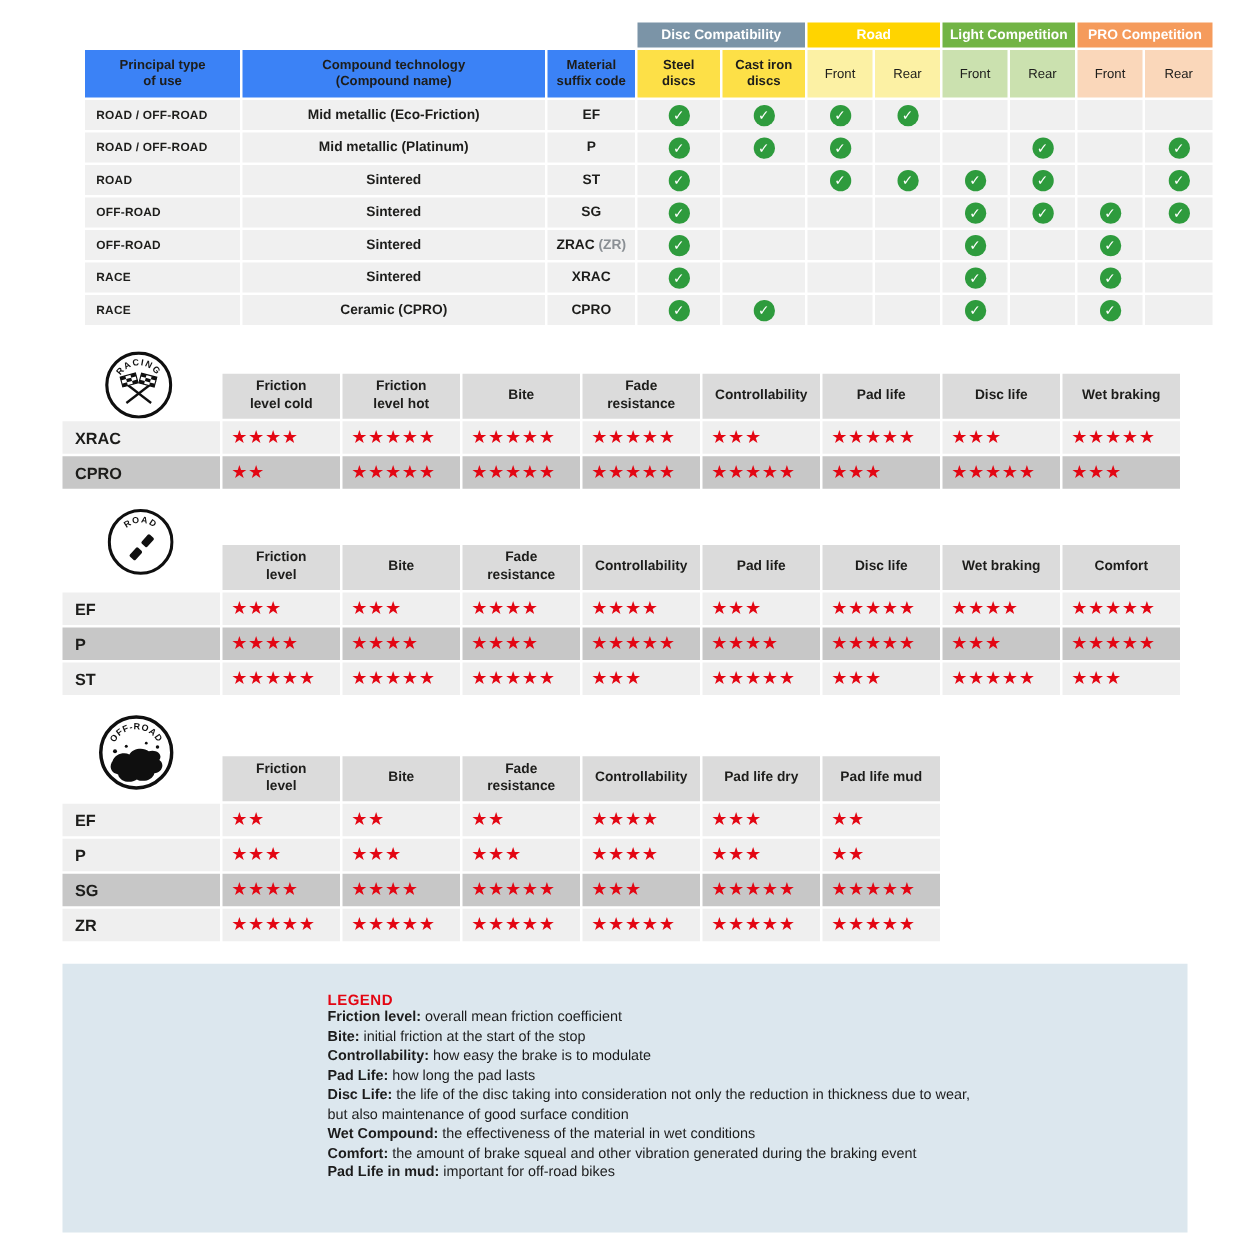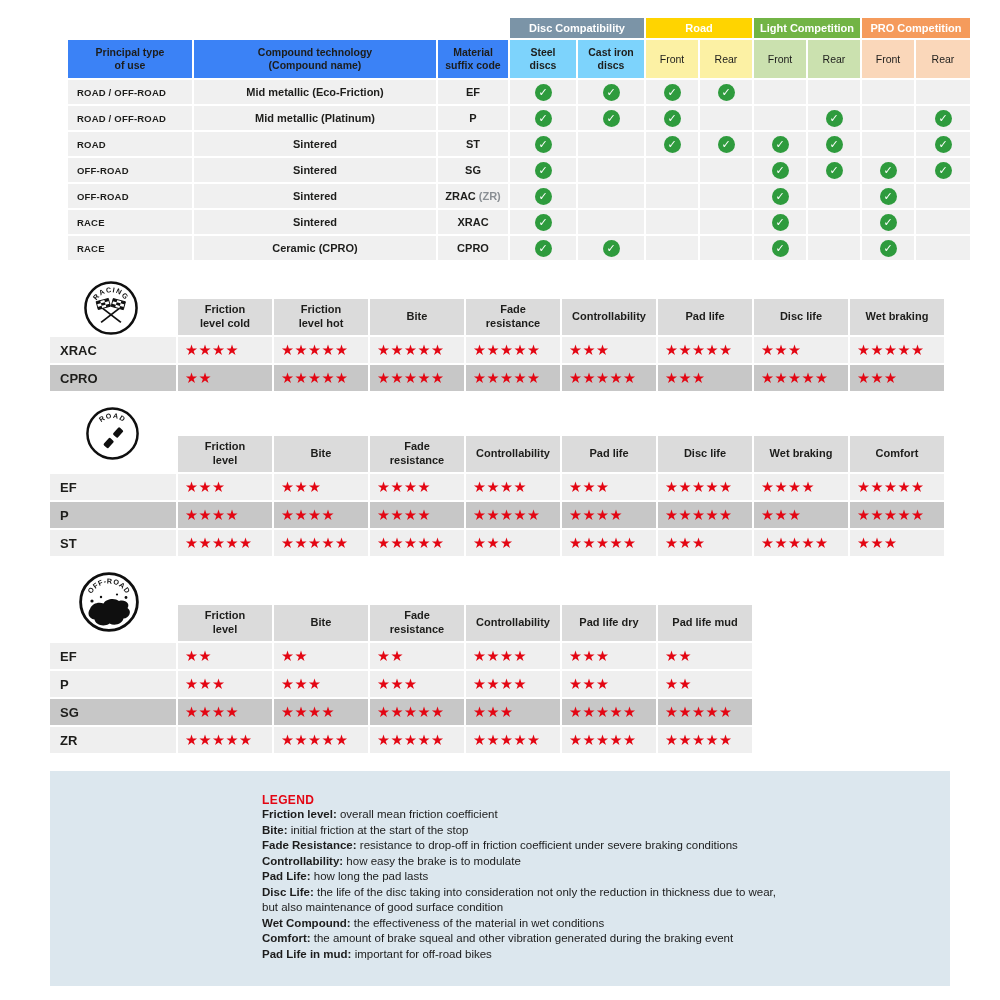--- a/index.html
+++ b/index.html
@@ -11,21 +11,21 @@
   .compat { position:absolute; left:68px; top:18px; display:grid;
     grid-template-columns:124px 242px 70px 66px 66px 52px 52px 52px 52px 52px 54px;
     grid-template-rows:20px 38px repeat(7,24px); gap:2px; }
   .cg { display:flex; align-items:center; justify-content:center;
     color:#fff; font-weight:bold; font-size:11px; }
   .cg-disc { background:#7B94A7; } .cg-road { background:#FFD400; }
   .cg-light { background:#72B445; } .cg-pro { background:#F59B5C; }
   .cg-spacer { background:transparent; }
   .ch { background:#3b82f6; display:flex; align-items:center; justify-content:center;
     text-align:center; font-weight:bold; font-size:10.5px; line-height:1.2; white-space:pre-line; }
-  .ch-disc { background:#7dd3fc; }
+  .ch-disc { background:#fde047; }
   .ch-road { background:#FCF1A4; font-weight:normal; }
   .ch-light { background:#CBE1AF; font-weight:normal; }
   .ch-pro { background:#FAD7BA; font-weight:normal; }
   .cd { background:#F0F0F0; display:flex; align-items:center; justify-content:center; font-size:11px; }
   .cd.use { justify-content:flex-start; padding-left:9px; font-weight:bold; font-size:9.5px; letter-spacing:.2px; }
   .cd.tech { font-weight:bold; }
   .cd.code { font-weight:bold; }
   .code-note { color:#8a8f94; font-weight:bold; margin-left:3px; }
   .chk { width:17px; height:17px; border-radius:50%; background:#2E9B3D; color:#fff;
     display:flex; align-items:center; justify-content:center; font-size:11px; font-weight:bold; }
@@ -406,21 +406,20 @@
       <div class="rs shade-light">★★★★★</div>
       <div class="rs shade-light">★★★★★</div>
     </div>
 
   <div class="legend">
     <div class="legend-content">
       <div class="legend-title">LEGEND</div>
       <div id="legend-items">
           <div class="lg-line"><b>Friction level: </b>overall mean friction coefficient</div>
           <div class="lg-line"><b>Bite: </b>initial friction at the start of the stop</div>
-          <div class="lg-line"><b>Fade Resistance: </b>resistance to drop-off in friction coefficient under severe braking conditions</div>
           <div class="lg-line"><b>Controllability: </b>how easy the brake is to modulate</div>
           <div class="lg-line"><b>Pad Life: </b>how long the pad lasts</div>
           <div class="lg-line"><b>Disc Life: </b>the life of the disc taking into consideration not only the reduction in thickness due to wear,</div>
           <div class="lg-line">but also maintenance of good surface condition</div>
           <div class="lg-line"><b>Wet Compound: </b>the effectiveness of the material in wet conditions</div>
           <div class="lg-line"><b>Comfort: </b>the amount of brake squeal and other vibration generated during the braking event</div>
           <div class="lg-line"><b>Pad Life in mud: </b>important for off-road bikes</div>
         </div>
     </div>
   </div>

